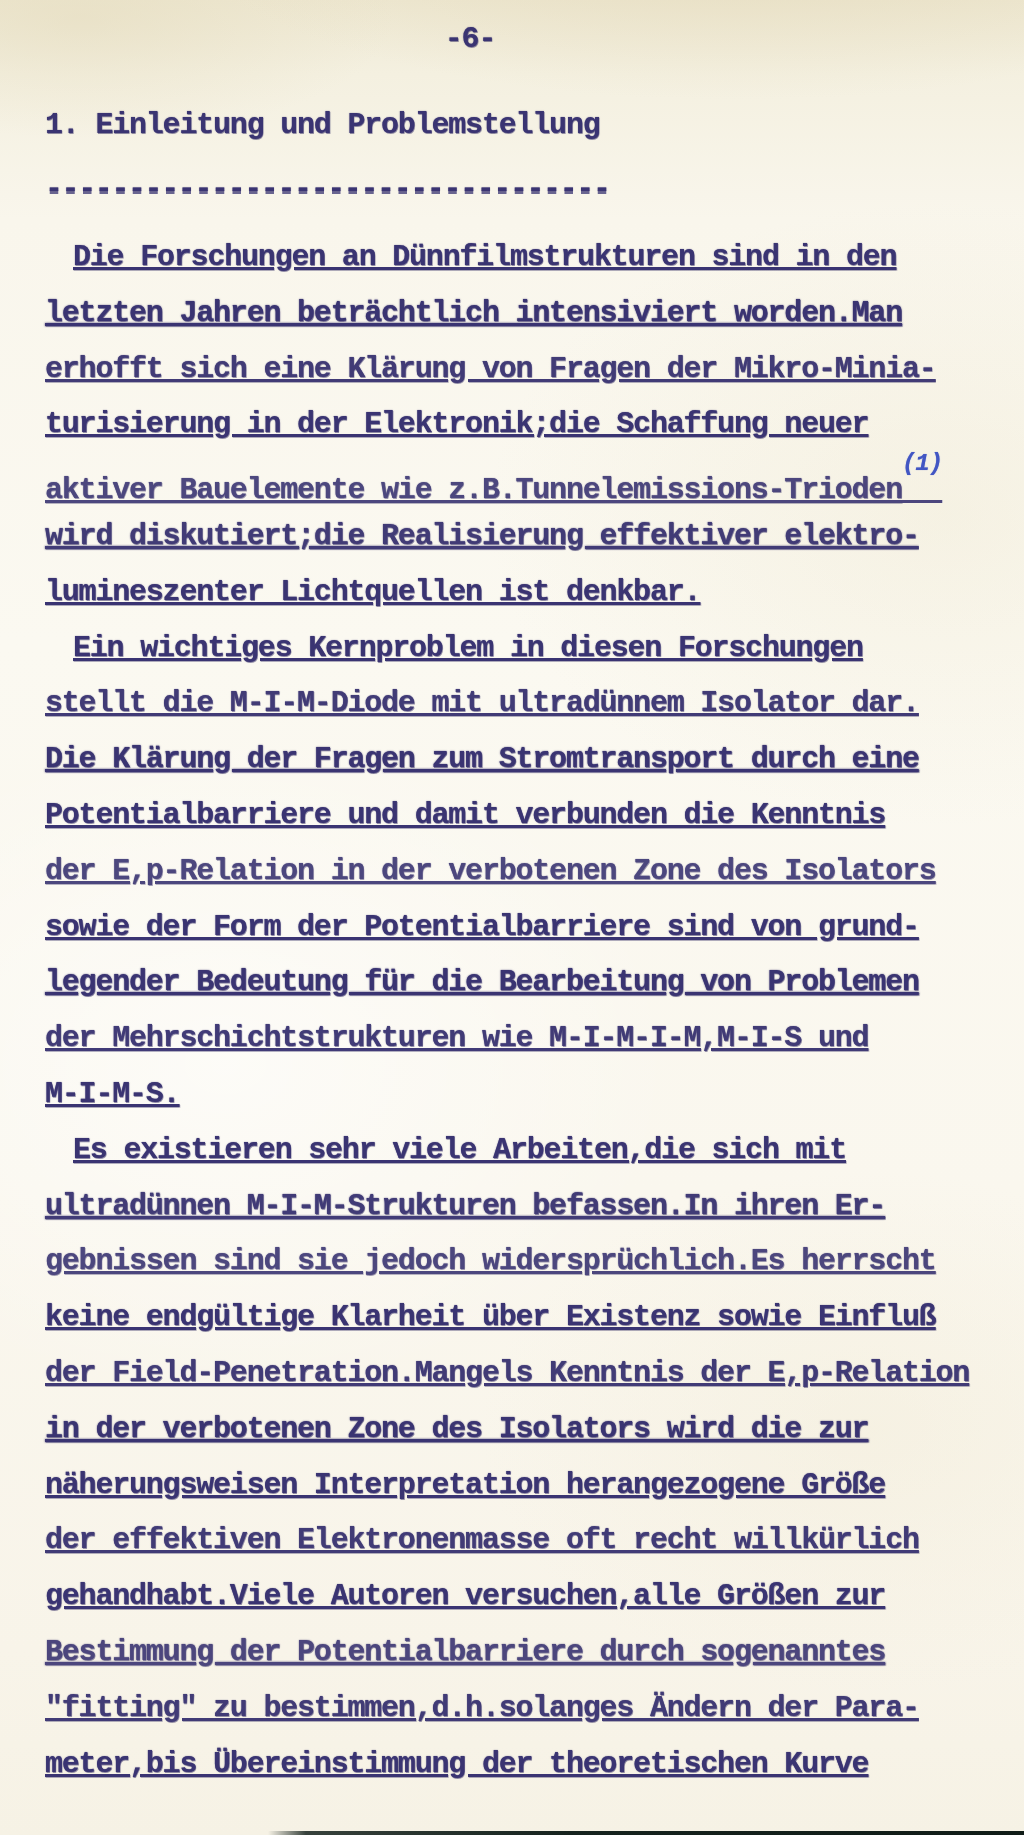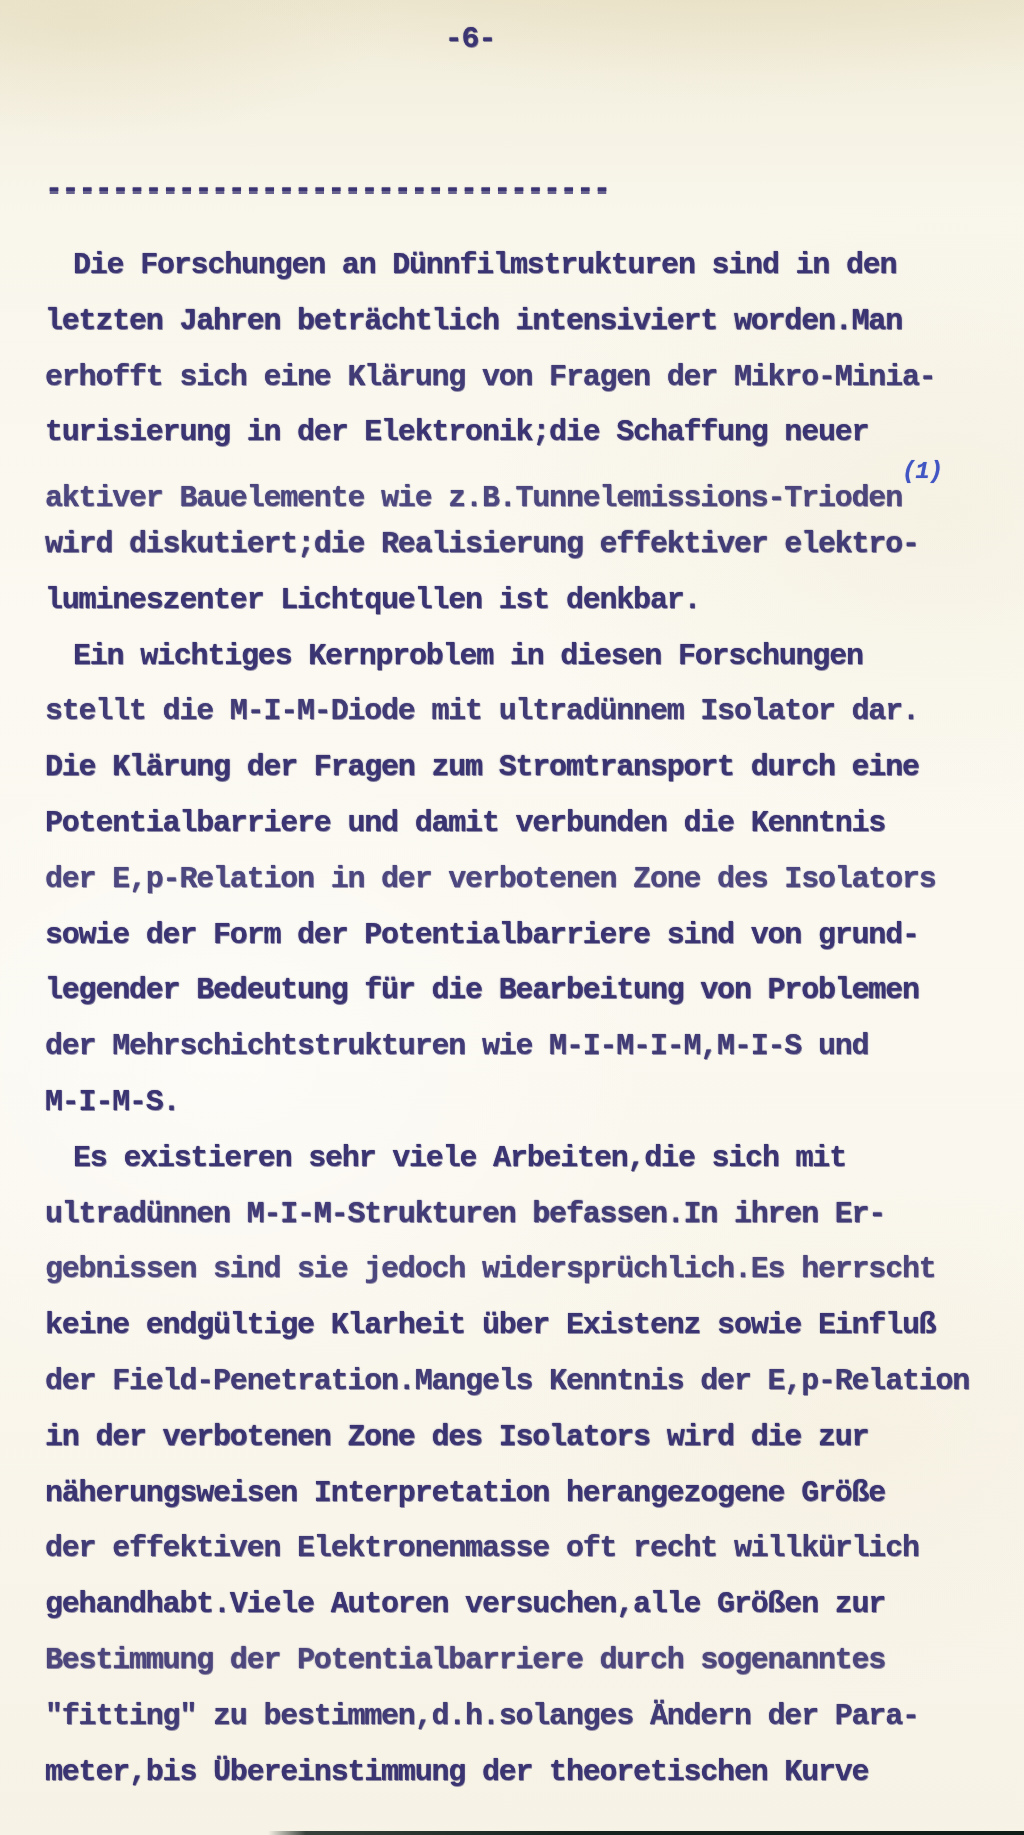--- a/index.html
+++ b/index.html
@@ -47,24 +47,25 @@
   .heading-underline {
     position: absolute;
     top: 172px;
     left: 45px;
     font-size: 30px;
     letter-spacing: -1.4px;
     text-shadow: 0 3px 0 rgba(58,52,114,0.75), 0 0 1px rgba(55,48,110,0.7);
   }
   .body-text {
     position: absolute;
-    top: 238px;
+    top: 230px;
     left: 45px;
     width: 960px;
     font-size: 30px;
+    text-decoration: underline;
   }
   .line {
     height: 55.8px;
     line-height: 55.8px;
   }
   .line.indent { padding-left: 28px; }
   
   .line:nth-child(3n)   { opacity: 0.96; }
   .line:nth-child(4n+2) { text-shadow: 0 0 1.6px rgba(50,44,105,0.85), 0.6px 0.8px 0.6px rgba(40,34,92,0.5); }
   .line:nth-child(7n+5) { opacity: 0.90; }
@@ -85,19 +86,20 @@
     height: 4px;
     background: linear-gradient(90deg, rgba(22,35,30,0) 0%, rgba(22,35,30,0.85) 5%, #16231e 40%, #101c17 100%);
   }
 </style>
 </head>
 <body>
 
 <div class="paper">
   <div class="page-number ink">-6-</div>
 
+  <div class="heading ink">1. Einleitung und Problemstellung</div>
 
   <div class="heading-underline ink">----------------------------------</div>
 
   <div class="body-text ink" id="body-lines"><div class="line indent"><span>Die Forschungen an Dünnfilmstrukturen sind in den</span></div><div class="line"><span>letzten Jahren beträchtlich intensiviert worden.Man</span></div><div class="line"><span>erhofft sich eine Klärung von Fragen der Mikro-Minia-</span></div><div class="line"><span>turisierung in der Elektronik;die Schaffung neuer</span></div><div class="line"><span>aktiver Bauelemente wie z.B.Tunnelemissions-Trioden</span><sup class="footnote">(1)</sup></div><div class="line"><span>wird diskutiert;die Realisierung effektiver elektro-</span></div><div class="line"><span>lumineszenter Lichtquellen ist denkbar.</span></div><div class="line indent"><span>Ein wichtiges Kernproblem in diesen Forschungen</span></div><div class="line"><span>stellt die M-I-M-Diode mit ultradünnem Isolator dar.</span></div><div class="line"><span>Die Klärung der Fragen zum Stromtransport durch eine</span></div><div class="line"><span>Potentialbarriere und damit verbunden die Kenntnis</span></div><div class="line"><span>der E,p-Relation in der verbotenen Zone des Isolators</span></div><div class="line"><span>sowie der Form der Potentialbarriere sind von grund-</span></div><div class="line"><span>legender Bedeutung für die Bearbeitung von Problemen</span></div><div class="line"><span>der Mehrschichtstrukturen wie M-I-M-I-M,M-I-S und</span></div><div class="line"><span>M-I-M-S.</span></div><div class="line indent"><span>Es existieren sehr viele Arbeiten,die sich mit</span></div><div class="line"><span>ultradünnen M-I-M-Strukturen befassen.In ihren Er-</span></div><div class="line"><span>gebnissen sind sie jedoch widersprüchlich.Es herrscht</span></div><div class="line"><span>keine endgültige Klarheit über Existenz sowie Einfluß</span></div><div class="line"><span>der Field-Penetration.Mangels Kenntnis der E,p-Relation</span></div><div class="line"><span>in der verbotenen Zone des Isolators wird die zur</span></div><div class="line"><span>näherungsweisen Interpretation herangezogene Größe</span></div><div class="line"><span>der effektiven Elektronenmasse oft recht willkürlich</span></div><div class="line"><span>gehandhabt.Viele Autoren versuchen,alle Größen zur</span></div><div class="line"><span>Bestimmung der Potentialbarriere durch sogenanntes</span></div><div class="line"><span>"fitting" zu bestimmen,d.h.solanges Ändern der Para-</span></div><div class="line"><span>meter,bis Übereinstimmung der theoretischen Kurve</span></div></div>
 
   <div class="scan-edge"></div>
 </div>
 
 </body></html>

